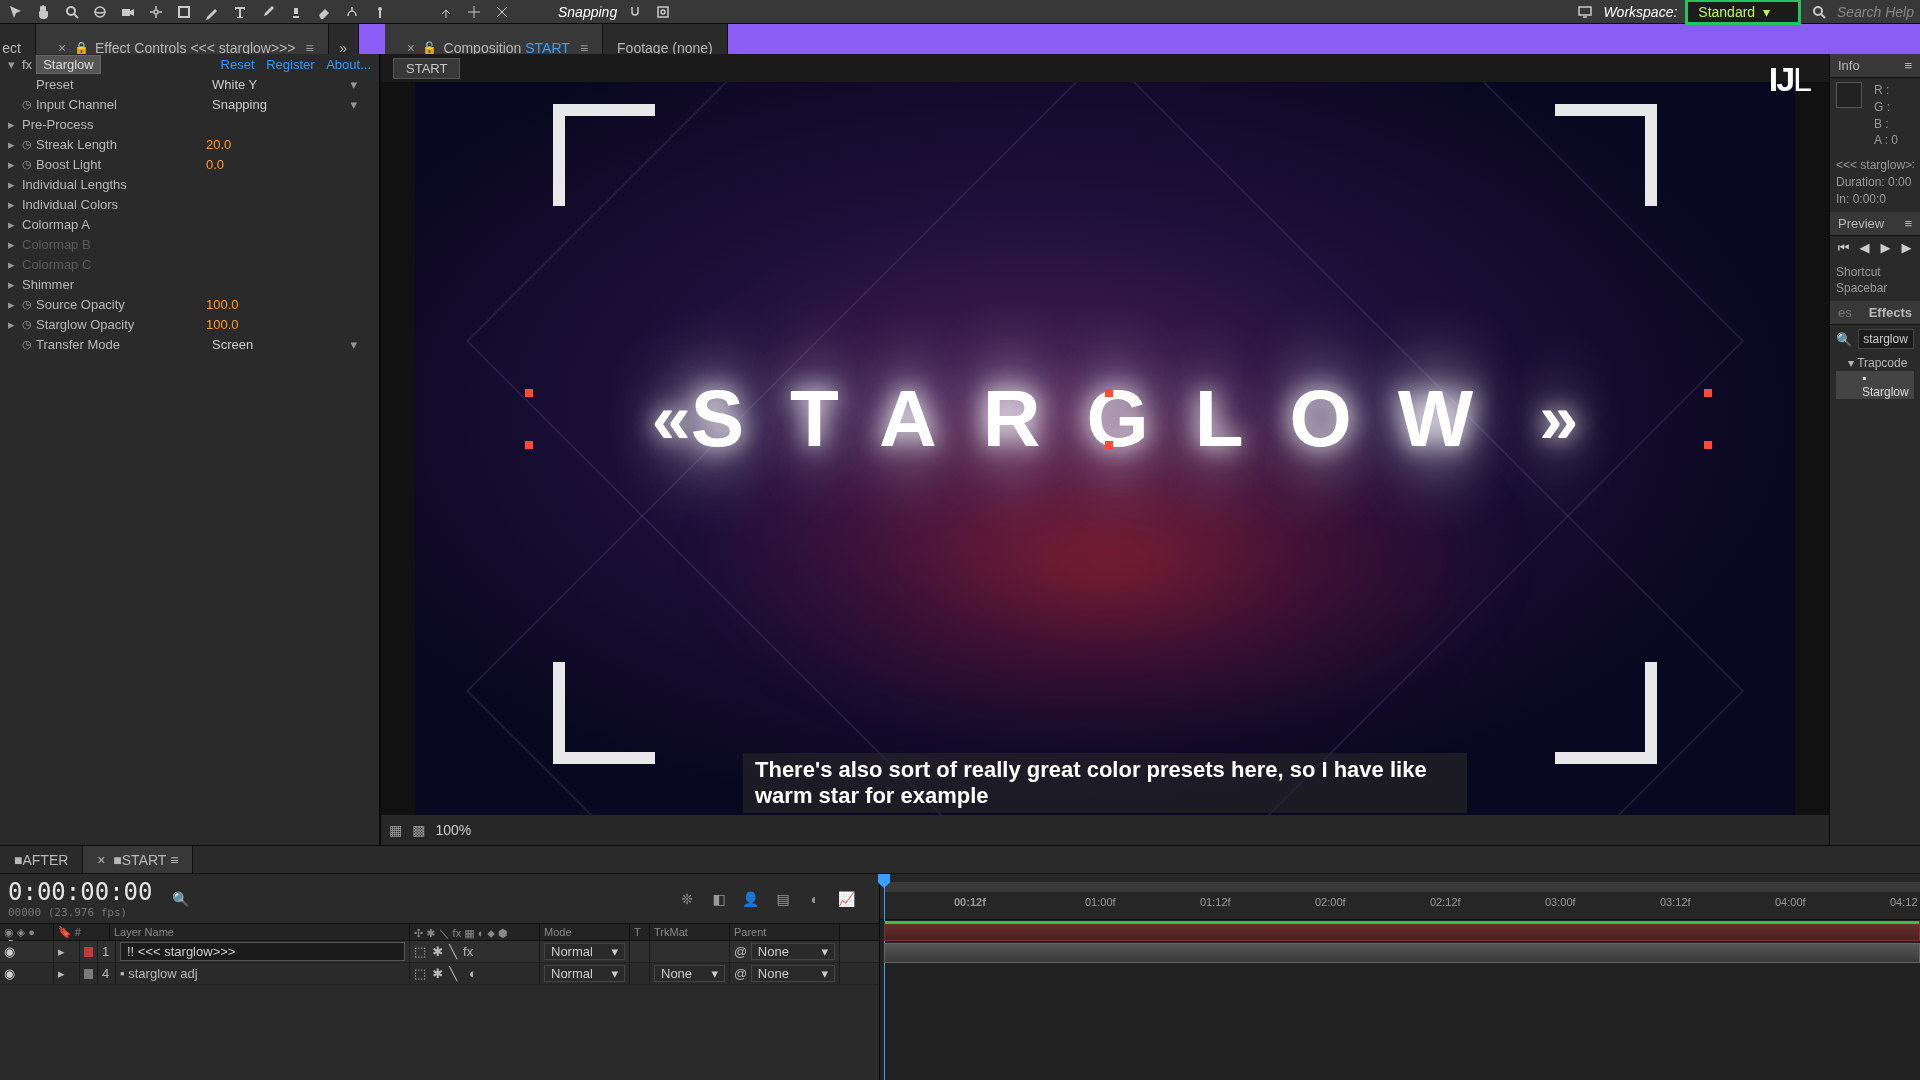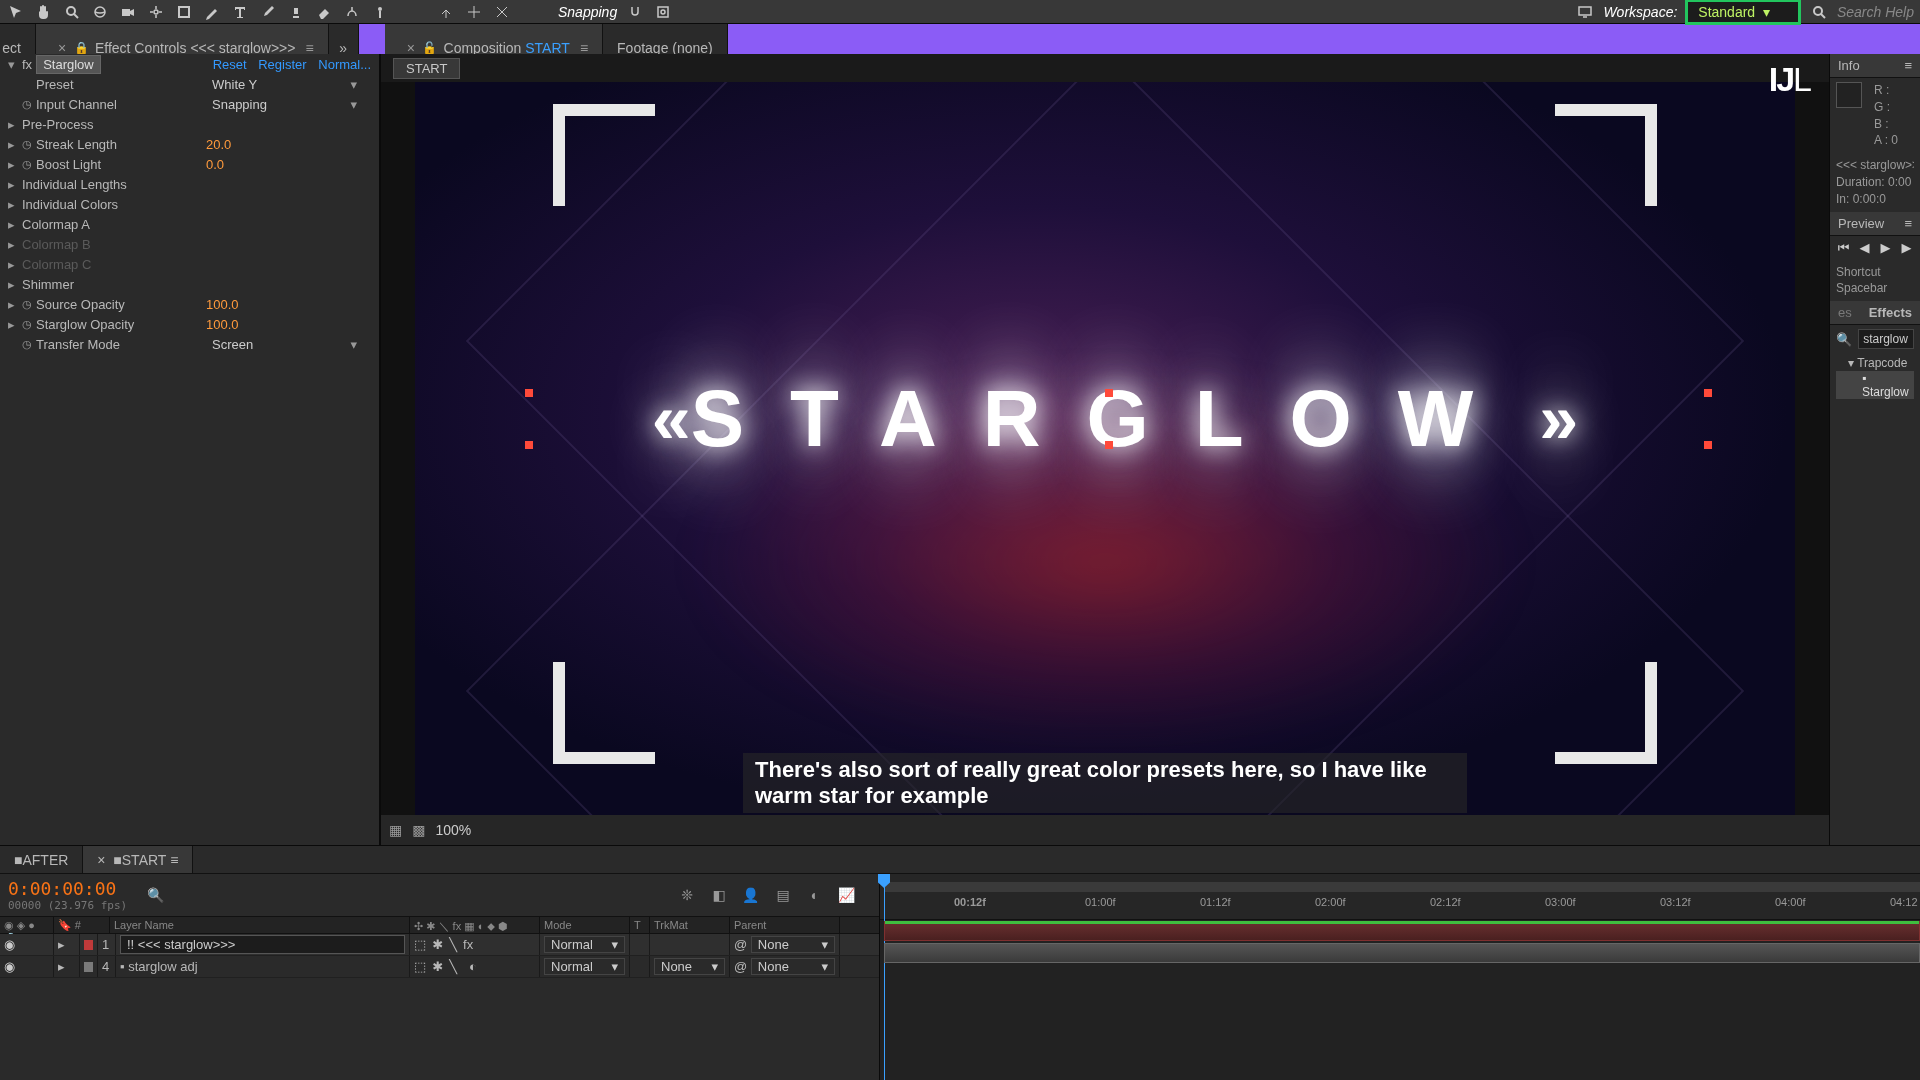--- a/index.html
+++ b/index.html
@@ -70,21 +70,21 @@
   .fx-search input { flex:1; background:#1c1c1c; border:1px solid #444; color:#ccc; padding:2px 4px; font-size:12px; min-width:0;}
   .fx-tree { padding:2px 6px; font-size:12px; }
   .fx-tree .node { padding:1px 0 1px 12px; }
   .fx-tree .leaf { padding-left:26px; background:#444; color:#ddd;}
   
   .bottom { position:absolute; left:0; right:0; bottom:0; height:235px; background:#2a2a2a; border-top:1px solid #0a0a0a; display:flex; flex-direction:column;}
   .bot-tabs { height:28px; display:flex; align-items:stretch; background:#2a2a2a; border-bottom:1px solid #111;}
   .tl-body { flex:1; display:flex; }
   .tl-left { width:880px; border-right:1px solid #0a0a0a; display:flex; flex-direction:column;}
   .tc-row { display:flex; align-items:center; padding:4px 8px; gap:20px;}
-  .tc { color:#f97316; font-size:18px; font-family:monospace;}
+  .tc { color:#e5e5e5; font-size:24px; font-family:monospace;}
   .tc-sub { color:#777; font-size:11px; font-family:monospace;}
   .srch-icon { color:#999; }
   .tl-icons { display:flex; gap:12px; margin-left:auto; padding-right:14px; }
   .tl-icons .ti { color:#999; width:20px; height:20px; display:flex; align-items:center; justify-content:center; }
   .col-head { height:18px; display:flex; background:#232323; font-size:11px; color:#888; border-top:1px solid #111; border-bottom:1px solid #111;}
   .col-head > div { border-right:1px solid #111; padding:2px 4px; }
   .layer-row { height:22px; display:flex; align-items:center; font-size:13px; border-bottom:1px solid #202020;}
   .layer-row.sel { background:#2f2f2f; }
   .layer-row .cell { border-right:1px solid #1a1a1a; height:100%; display:flex; align-items:center; padding:0 4px;}
   .eye { color:#ccc; }
@@ -258,21 +258,21 @@
 <div class="main">
 
   <div class="left-panel">
     <div class="param-row">
       <span class="tw">▾</span>
       <span style="margin-right:4px">fx</span>
       <span class="fx-name">Starglow</span>
       <span class="fx-links" style="margin-left:auto">
         <span>Reset</span>
         <span>Register</span>
-        <span>Normal...</span>
+        <span>About...</span>
       </span>
     </div>
     <div class="param-row">
       <span class="tw"></span>
         <span class="sw"></span>
       <span class="nm">Preset</span>
       <span class="val dd wide">
           <span>White Y</span>
           <span class="car">▾</span>
         </span>

